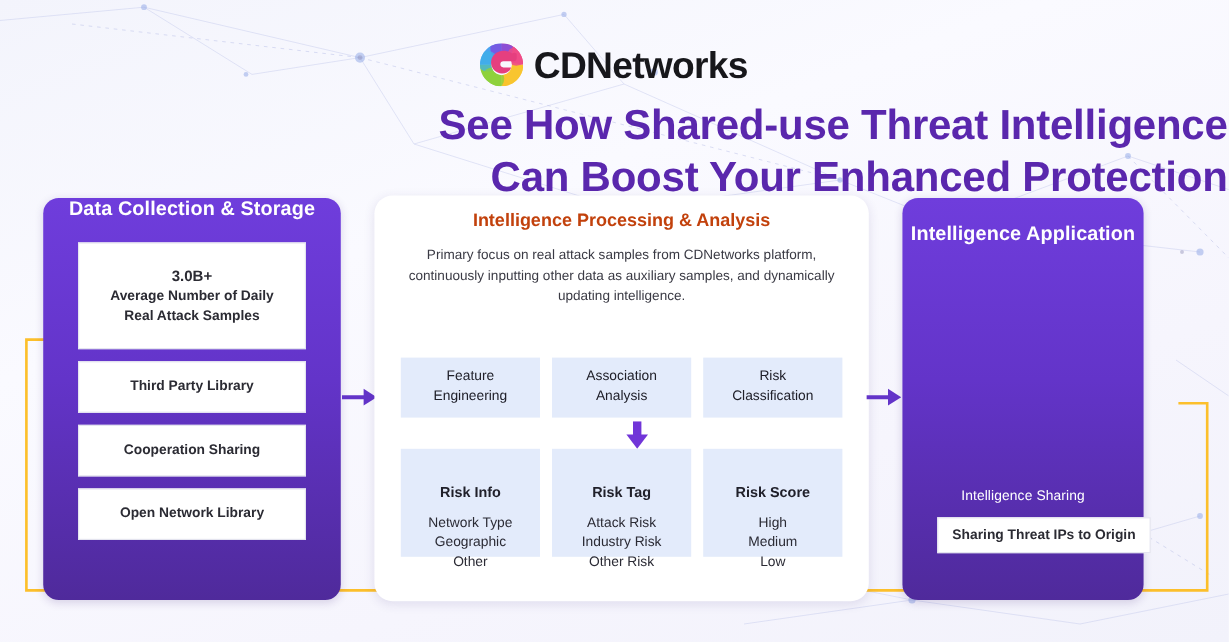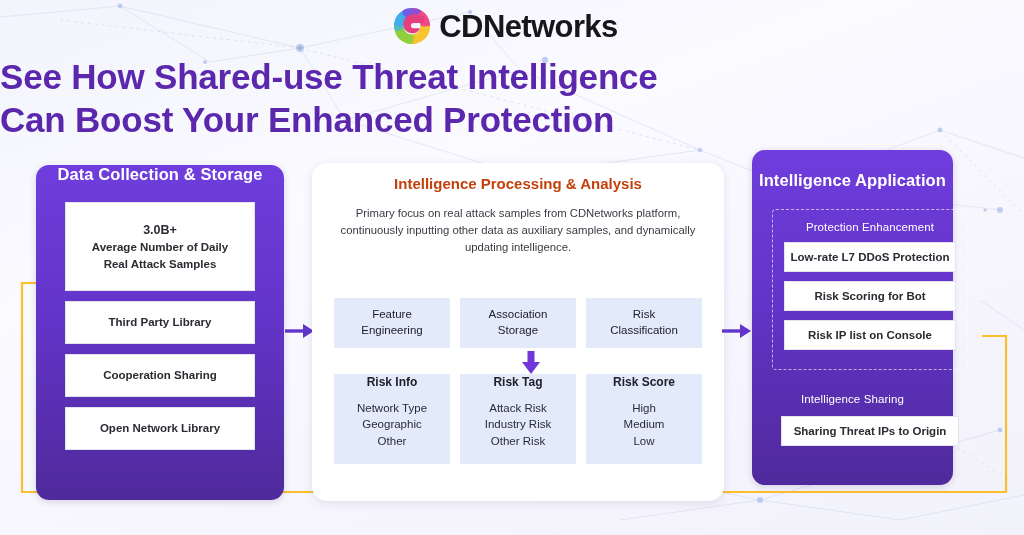--- a/index.html
+++ b/index.html
@@ -29,23 +29,23 @@
     position: absolute;
     inset: 0;
     width: 1024px;
     height: 535px;
     pointer-events: none;
   }
 
   
   #header {
     position: absolute;
-    top: 0; left: 0; right: 12px;
-    text-align: left;
-    padding-top: 4px;
+    top: 0; left: 0; right: 1px;
+    text-align: right;
+    padding-top: 32px;
   }
 
   #logo-row {
     display: flex;
     align-items: center;
     justify-content: center;
     gap: 9px;
     height: 44px;
   }
 
@@ -168,34 +168,34 @@
     text-align: center;
     color: #20202a;
   }
   .blue-box.r1 {
     height: 50px;
     display: flex; align-items: center; justify-content: center;
     font-size: 11.5px; line-height: 1.35;
   }
   .blue-box.r2 {
     height: 90px;
-    padding-top: 1px;
+    padding-top: 29px;
     font-size: 11.5px;
   }
   .blue-box .bb-head { font-weight: bold; font-size: 12px; }
   .blue-box .bb-sub { margin-top: 11px; line-height: 1.42; color: #2b2b35; }
 
   #mid-arrow {
     position: absolute;
     left: 208px; top: 188px;
     width: 22px; height: 24px;
   }
 
   
-  #panel-right { left: 752px; top: 150px; width: 201px; height: 335px; }
+  #panel-right { left: 752px; top: 165px; width: 201px; height: 335px; }
   #panel-right .panel-title { margin-top: 21px; }
 
   #dashed-group {
     position: absolute;
     left: 20px; top: 59px;
     width: 196px; height: 161px;
     border: 1.4px dashed rgba(255,255,255,0.62);
     border-radius: 4px;
   }
   .group-label {
@@ -337,21 +337,21 @@
     <div class="grid-row" id="grid-row-1">
       <div class="blue-box r1">
         <div>
           <div>Feature</div>
           <div>Engineering</div>
         </div>
       </div>
       <div class="blue-box r1">
         <div>
           <div>Association</div>
-          <div>Storage</div>
+          <div>Analysis</div>
         </div>
       </div>
       <div class="blue-box r1">
         <div>
           <div>Risk</div>
           <div>Classification</div>
         </div>
       </div>
     </div>
 
@@ -383,24 +383,18 @@
   </div>
 
   <svg class="conn-arrow" id="conn-2" viewBox="0 0 30 18">
     <path d="M0 9 L20 9" stroke="#6334c9" stroke-width="3.4" fill="none"></path>
     <path d="M18 2 L29 9 L18 16 Z" fill="#6334c9"></path>
   </svg>
 
   <div class="panel panel-side" id="panel-right">
     <div class="panel-title">Intelligence Application</div>
 
-    <div id="dashed-group">
-      <div class="group-label">Protection Enhancement</div>
-      <div class="white-card right-item">Low-rate L7 DDoS Protection</div>
-      <div class="white-card right-item">Risk Scoring for Bot</div>
-      <div class="white-card right-item">Risk IP list on Console</div>
-    </div>
 
     <div class="group-label" id="sharing-label">Intelligence Sharing</div>
     <div class="white-card" id="sharing-card">Sharing Threat IPs to Origin</div>
   </div>
 
 </div>
 
 </body></html>

